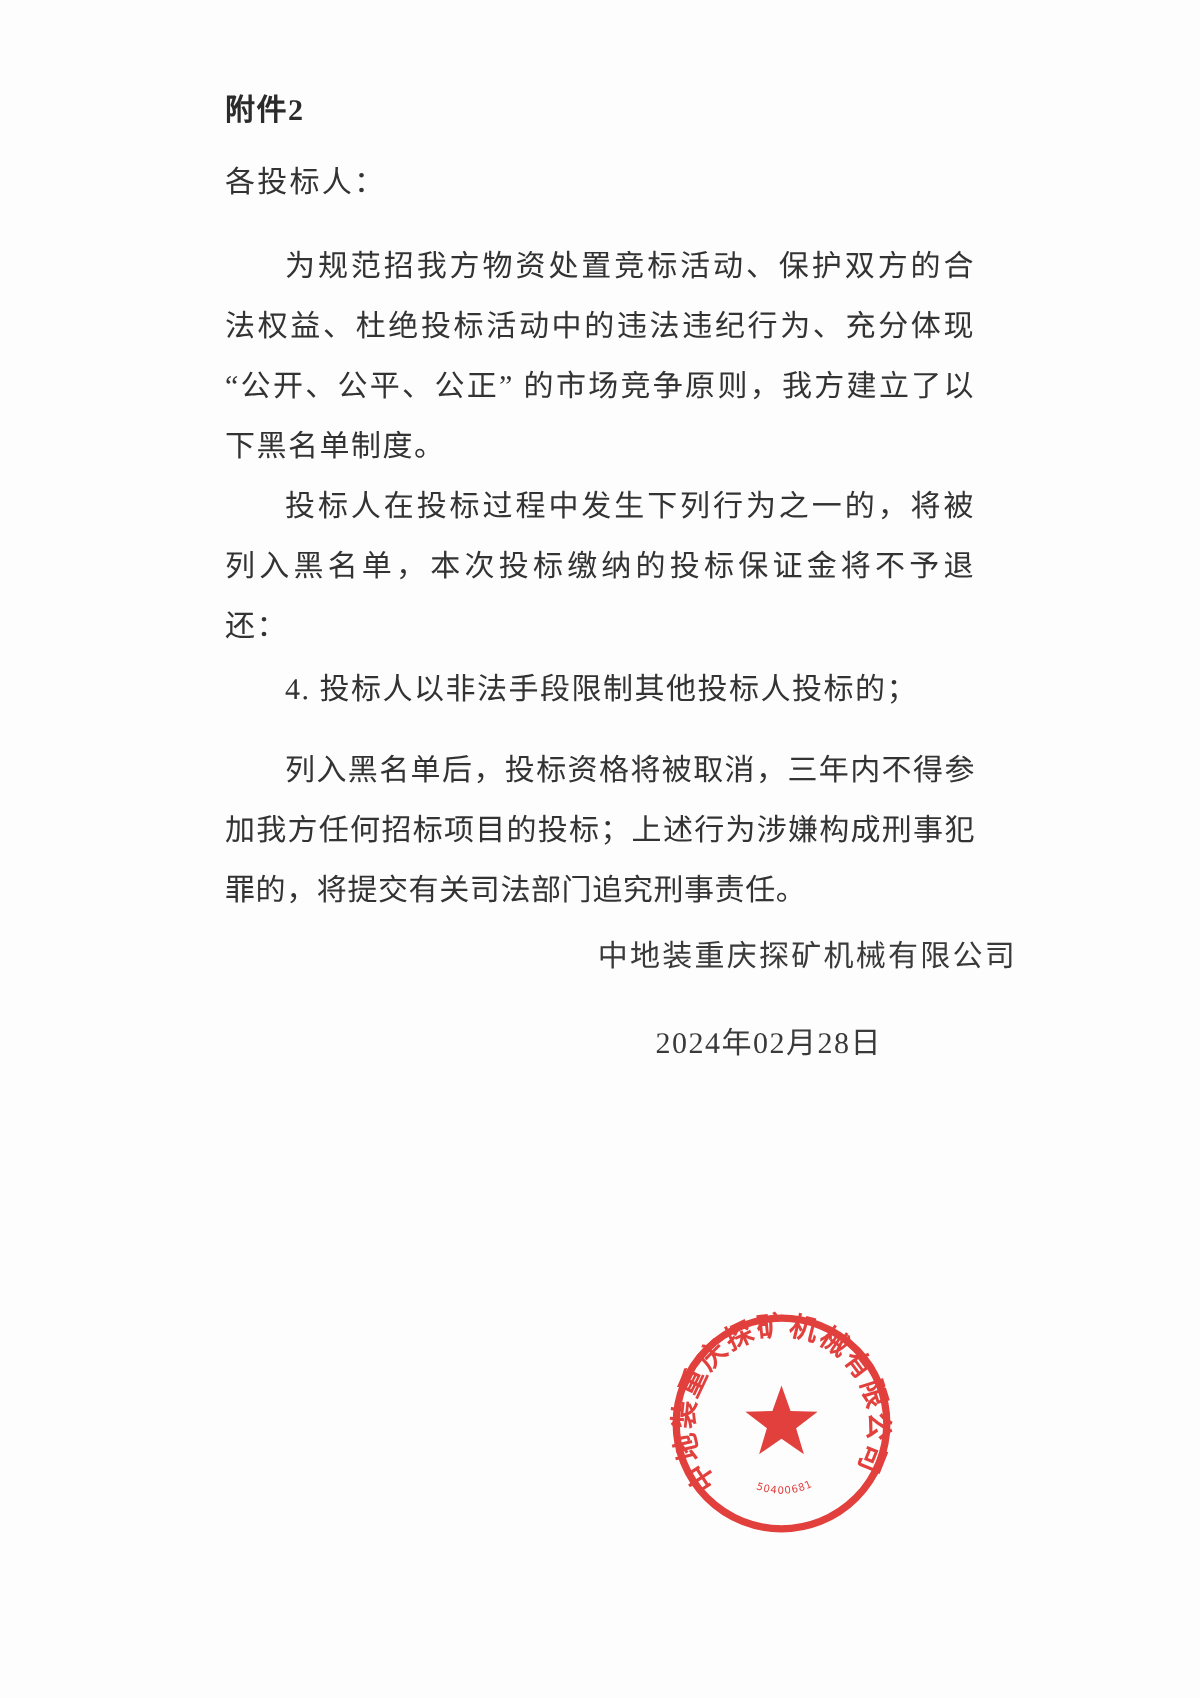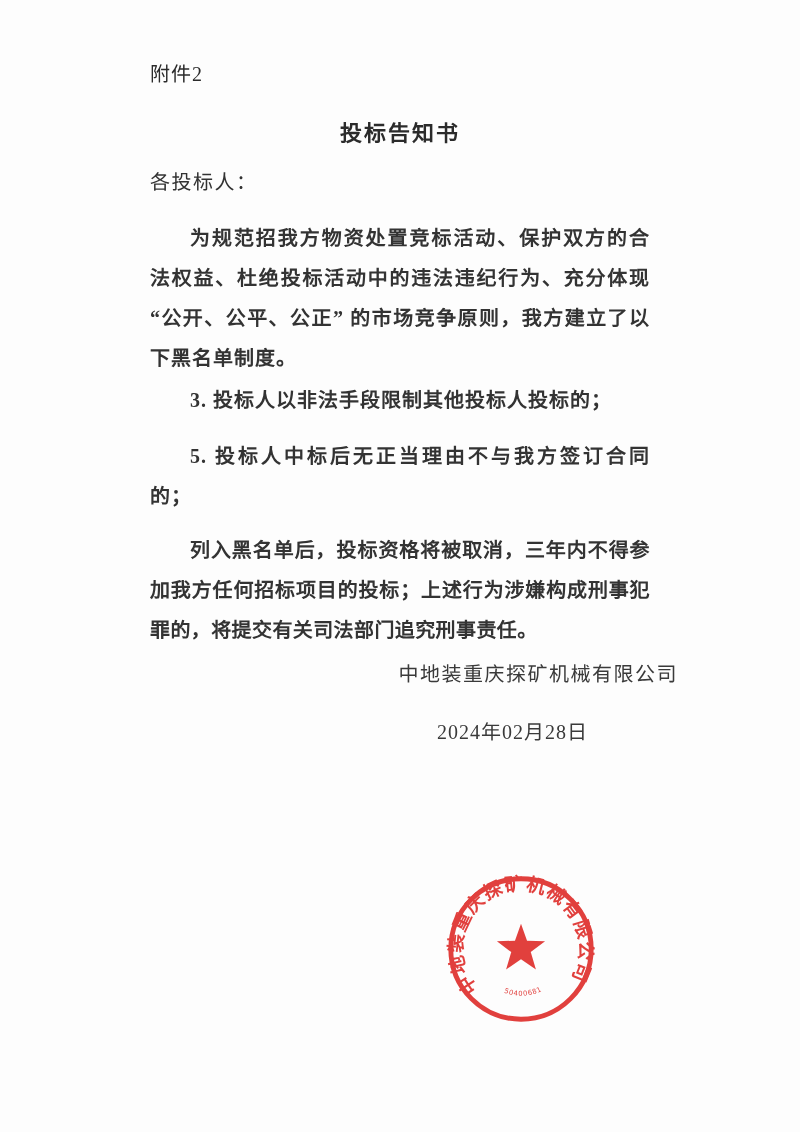--- a/index.html
+++ b/index.html
@@ -14,21 +14,21 @@
     margin: 0 auto;
     background: #fdfdfd;
     box-sizing: border-box;
     padding: 0 150px;
     overflow: hidden;
     color: #333333;
   }
   .label {
     margin-top: 54px;
     font-size: 20px;
-    font-weight: 400;
+    font-weight: 700;
     color: #2b2b2b;
     letter-spacing: 1px;
     line-height: 40px;
   }
   .title {
     margin-top: 20px;
     text-align: center;
     font-size: 22px;
     font-weight: 700;
     color: #2b2b2b;
@@ -42,21 +42,21 @@
     letter-spacing: 1.5px;
   }
   .para {
     margin: 0;
     font-size: 20px;
     line-height: 40px;
     letter-spacing: 1px;
     text-align: justify;
     text-justify: inter-character;
   }
-  .indent { text-indent: 2em; font-weight: bold; }
+  .indent { text-indent: 2em; }
   .p1 { margin-top: 16px; }
   .p2 { margin-top: 0; }
   .i1 { margin-top: 16px; }
   .i2 { margin-top: 6px; }
   .i3 { margin-top: 20px; }
   .i4 { margin-top: 2px; }
   .i5 { margin-top: 16px; }
   .close { margin-top: 14px; letter-spacing: 0.4px; }
   .company {
     margin-top: 4px;
@@ -99,33 +99,32 @@
     letter-spacing: 0.6px;
   }
 </style>
 </head>
 <body>
 
 <div class="page">
 
   <div class="label">附件2</div>
 
-  <div class="title">投标告知书</div>
 
   <div class="salutation">各投标人：</div>
 
   <p class="para indent p1">为规范招我方物资处置竞标活动、保护双方的合法权益、杜绝投标活动中的违法违纪行为、充分体现“公开、公平、公正” 的市场竞争原则，我方建立了以下黑名单制度。</p>
 
+  <p class="para indent p2">投标人在投标过程中发生下列行为之一的，将被列入黑名单，本次投标缴纳的投标保证金将不予退还：</p>
 
 
 
 
-  <p class="para indent i4">3. 投标人以非法手段限制其他投标人投标的；</p>
+  <p class="para indent i4">4. 投标人以非法手段限制其他投标人投标的；</p>
 
-  <p class="para indent i5">5. 投标人中标后无正当理由不与我方签订合同的；</p>
 
   <p class="para indent close">列入黑名单后，投标资格将被取消，三年内不得参加我方任何招标项目的投标；上述行为涉嫌构成刑事犯罪的，将提交有关司法部门追究刑事责任。</p>
 
   <div class="company">中地装重庆探矿机械有限公司</div>
 
   <div class="date">2024年02月28日</div>
 
   <div class="seal">
     <svg viewBox="0 0 160 160">
       <defs>

